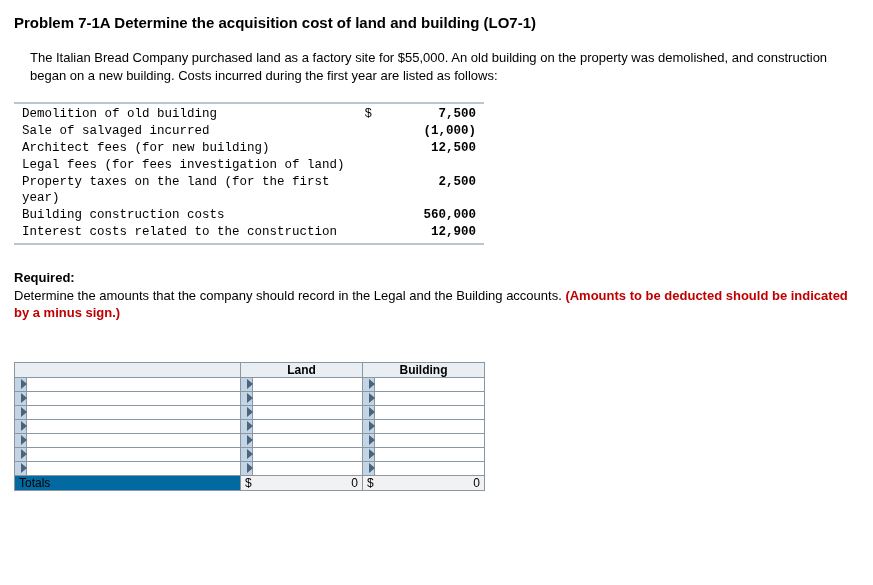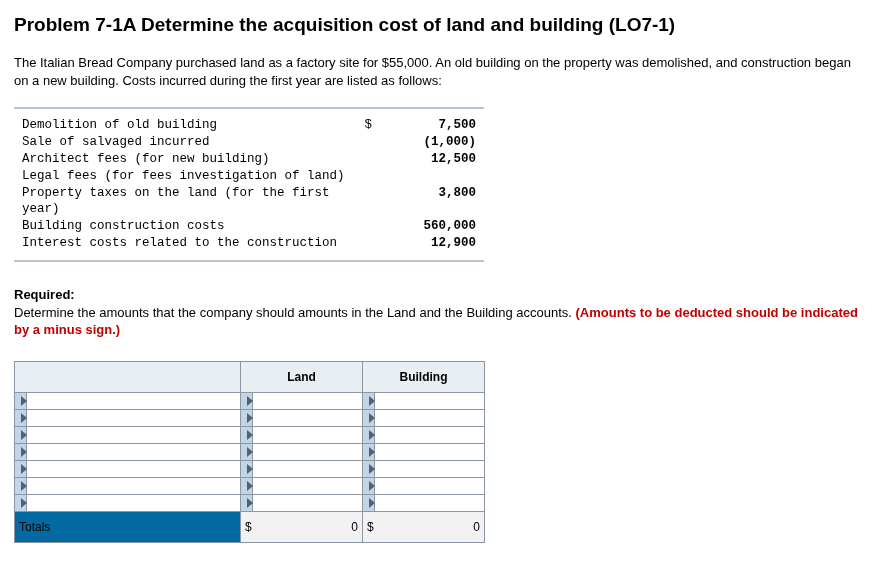--- a/index.html
+++ b/index.html
@@ -6,58 +6,58 @@
     font-family: Arial, Helvetica, sans-serif;
     font-size: 13px;
     color: #000;
     margin: 0;
     padding: 10px 14px;
     width: 873px;
     box-sizing: border-box;
     background: #fff;
   }
   h2.title {
-    font-size: 19px;
+    font-size: 15px;
     font-weight: bold;
     margin: 4px 0 18px 0;
   }
   p.intro {
-    margin: 0 0 18px 0;
+    margin: 0 0 18px 16px;
     line-height: 1.35;
   }
   .cost-box {
     border-top: 2px solid #b9c6d1;
     border-bottom: 2px solid #b9c6d1;
     width: 470px;
-    padding: 8px 0;
+    padding: 2px 0;
     margin-bottom: 24px;
   }
   .cost-row {
     display: flex;
     font-family: "Courier New", Courier, monospace;
     font-size: 12.5px;
     line-height: 1.35;
   }
   .cost-label { flex: 0 0 330px; padding-left: 8px; }
   .cost-sym   { flex: 0 0 20px; text-align: right; }
   .cost-val   { flex: 1 1 auto; text-align: right; padding-right: 8px; font-weight: bold; }
   .req-label { font-weight: bold; }
   .req-note  { color: #c00000; font-weight: bold; }
-  .req-block { margin-bottom: 22px; line-height: 1.35; }
+  .req-block { margin-bottom: 40px; line-height: 1.35; }
 
   table.answer {
     border-collapse: collapse;
     width: 460px;
     table-layout: fixed;
   }
   table.answer th, table.answer td {
     border: 1px solid #8a97a3;
     height: 14px;
     font-size: 12px;
-    padding: 8px 4px;
+    padding: 0 4px;
     box-sizing: border-box;
   }
   table.answer th {
     background: #e9eef3;
     font-weight: bold;
     text-align: center;
   }
   col.tri  { width: 12px; }
   col.desc { width: 214px; }
   col.amt  { width: 110px; }
@@ -106,37 +106,37 @@
       <div class="cost-sym"></div>
       <div class="cost-val">12,500</div>
     </div>
     <div class="cost-row">
       <div class="cost-label">Legal fees (for fees investigation of land)</div>
       <div class="cost-sym"></div>
     </div>
     <div class="cost-row">
       <div class="cost-label">Property taxes on the land (for the first year)</div>
       <div class="cost-sym"></div>
-      <div class="cost-val">3,800</div>
+      <div class="cost-val">2,500</div>
     </div>
     <div class="cost-row">
       <div class="cost-label">Building construction costs</div>
       <div class="cost-sym"></div>
       <div class="cost-val">560,000</div>
     </div>
     <div class="cost-row">
       <div class="cost-label">Interest costs related to the construction</div>
       <div class="cost-sym"></div>
       <div class="cost-val">12,900</div>
     </div>
   </div>
 
 <div class="req-block">
   <span class="req-label">Required:</span><br>
-  <span>Determine the amounts that the company should amounts in the Land and the Building accounts. </span><span class="req-note">(Amounts to be deducted should be indicated by a minus sign.)</span>
+  <span>Determine the amounts that the company should record in the Legal and the Building accounts. </span><span class="req-note">(Amounts to be deducted should be indicated by a minus sign.)</span>
 </div>
 
 <table class="answer">
   <colgroup>
     <col class="tri">
       <col class="desc">
       <col class="tri">
       <col class="amt">
       <col class="tri">
       <col class="amt">

